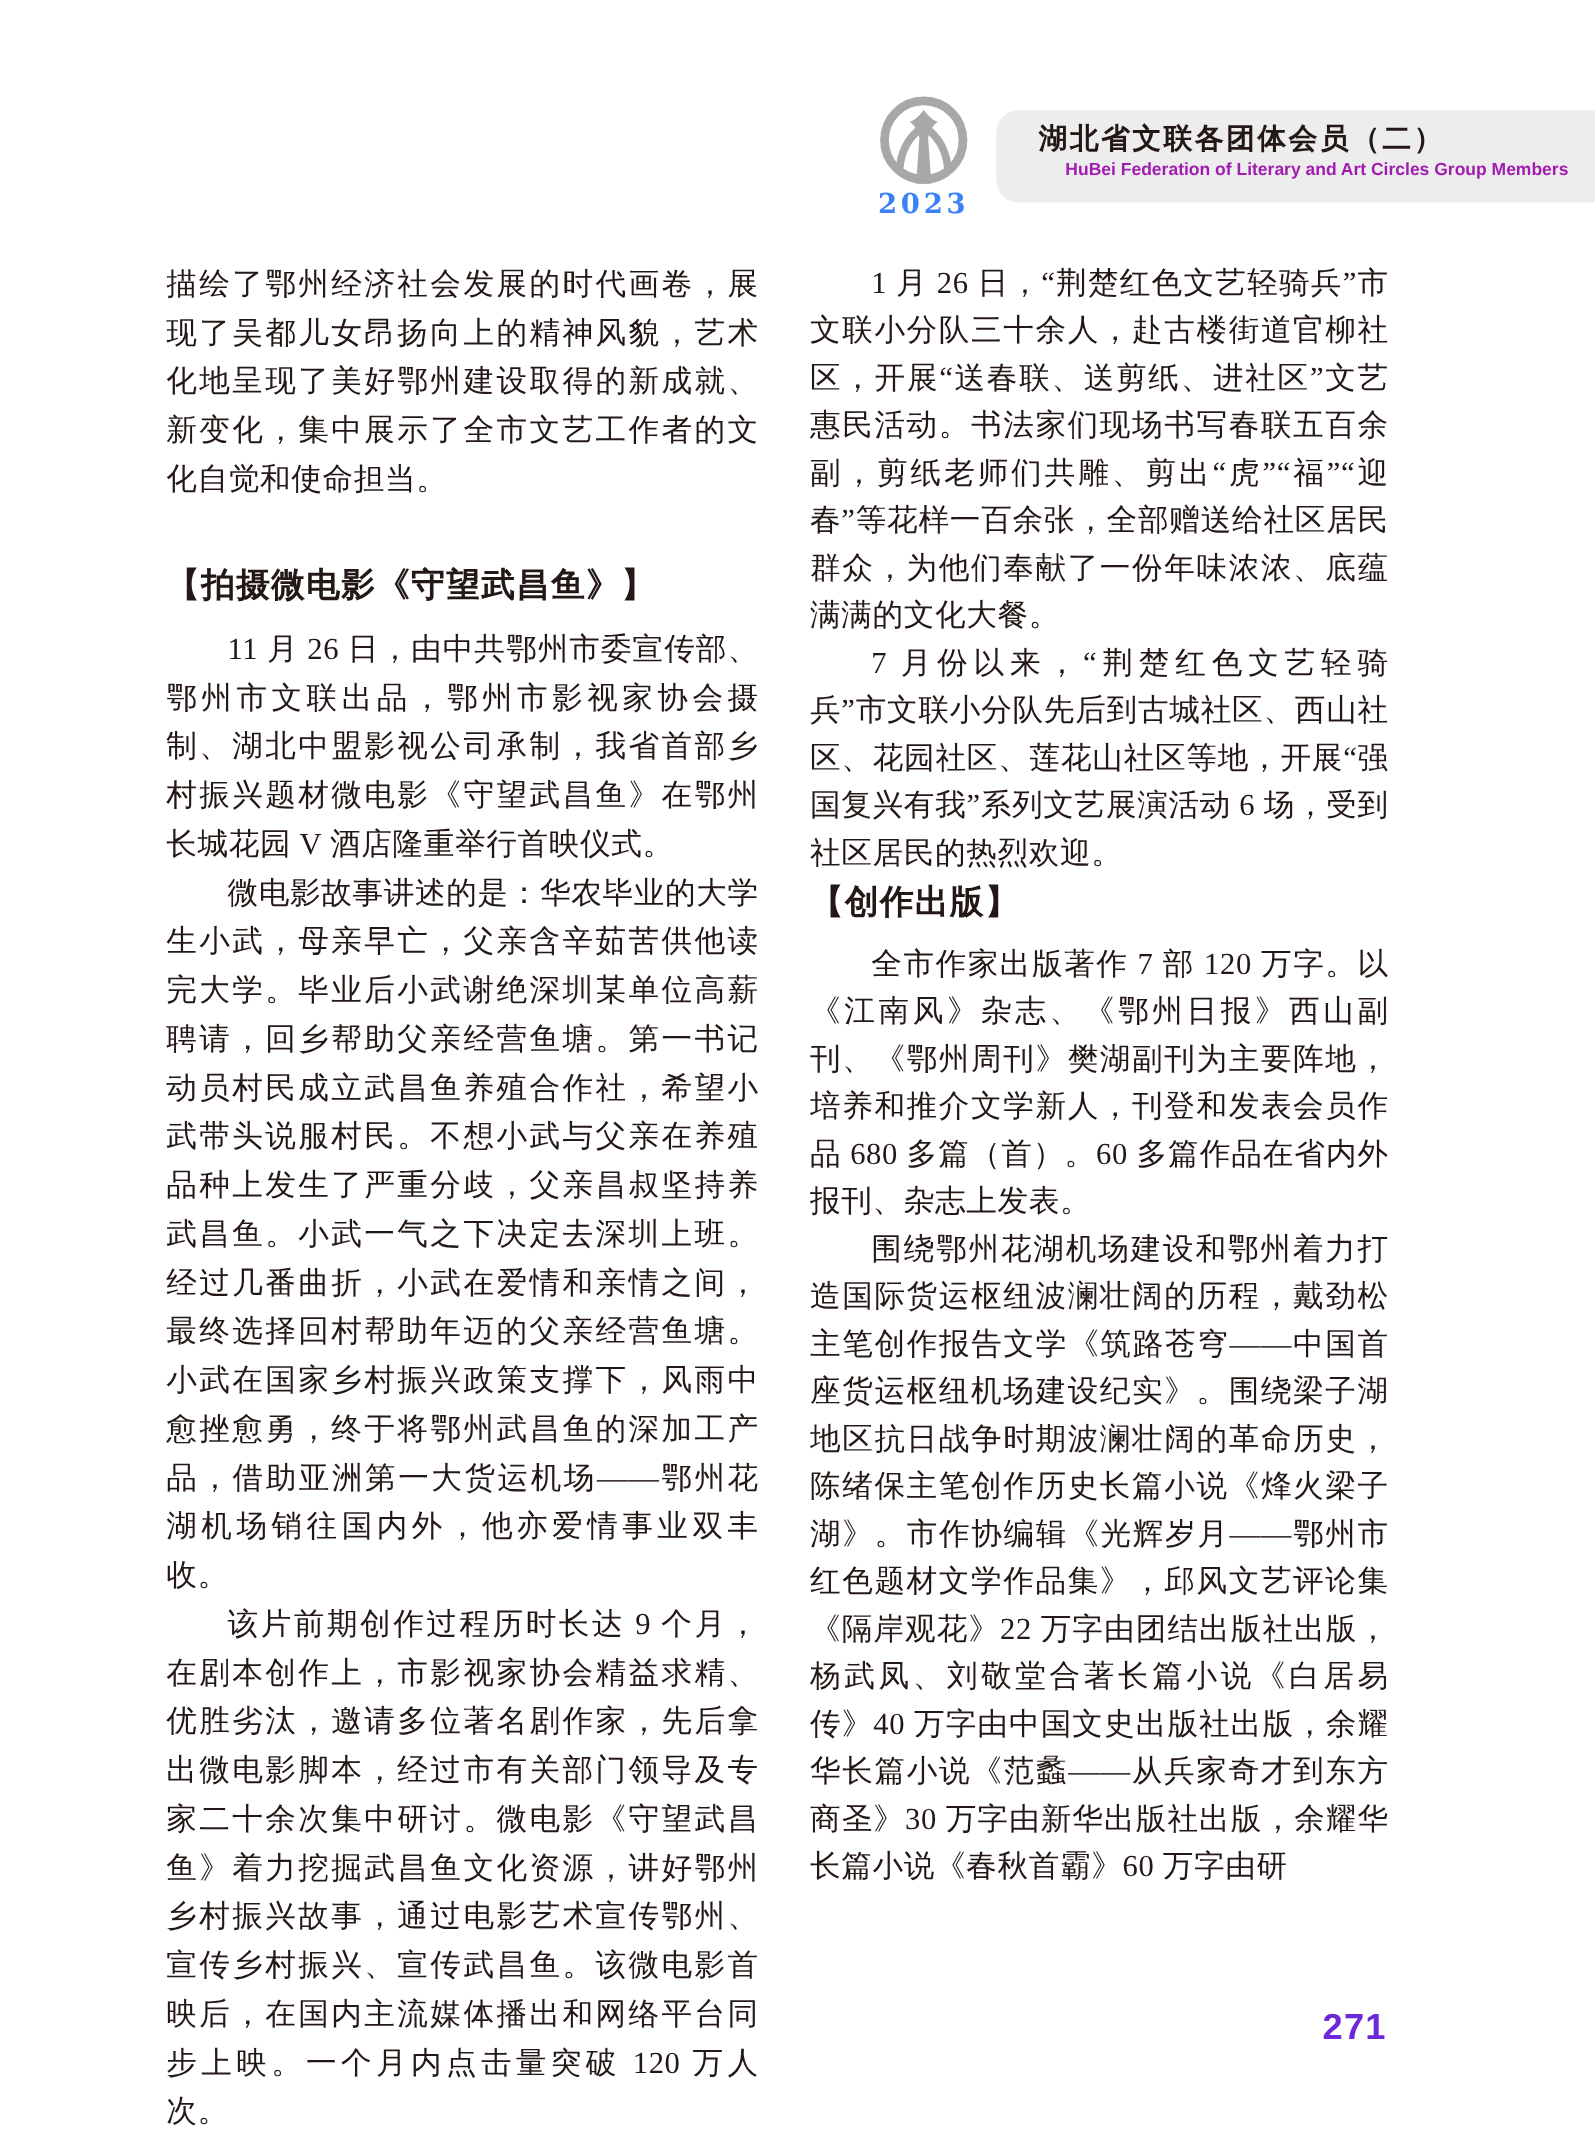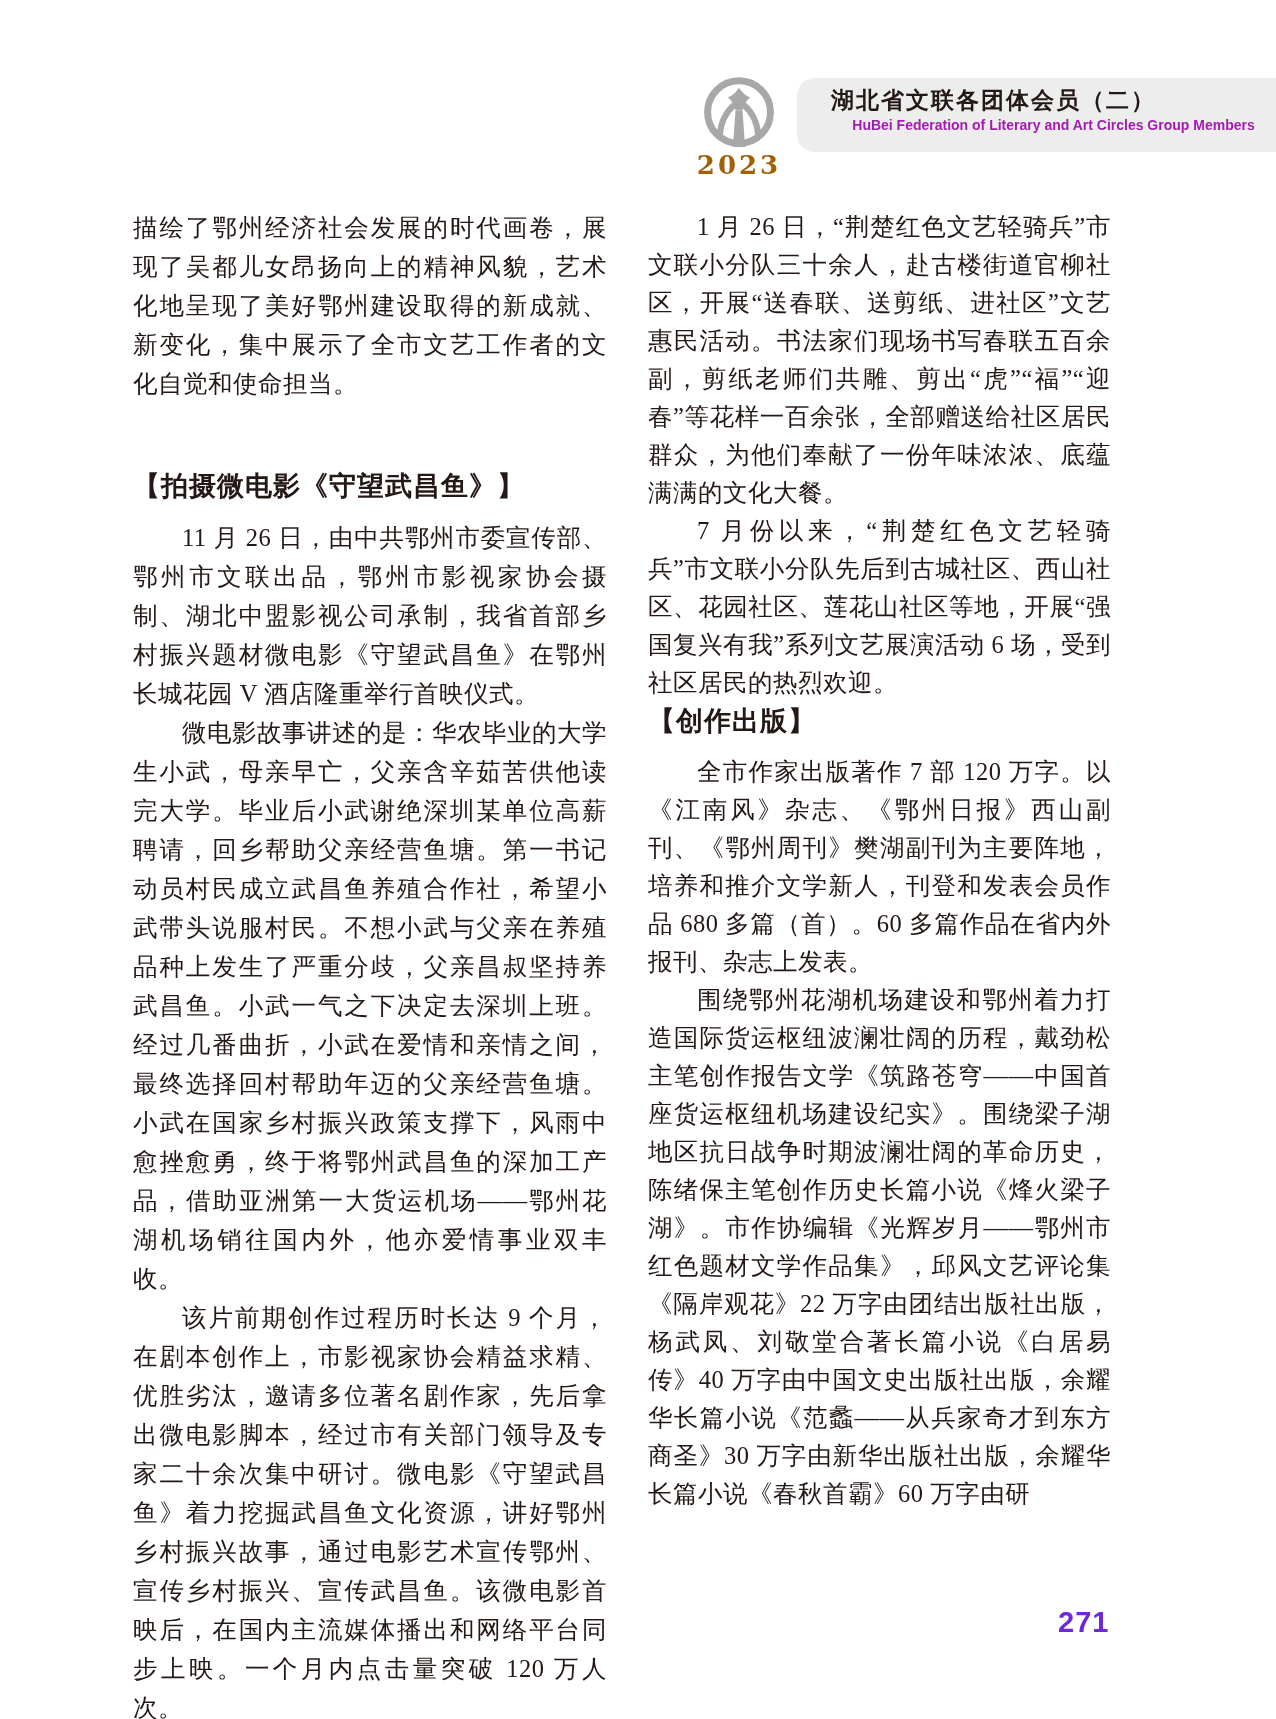--- a/index.html
+++ b/index.html
@@ -6,24 +6,24 @@
   body{
     width:1276px;height:1719px;position:relative;background:#ffffff;
     font-family:"Liberation Serif","DejaVu Serif",serif;color:#231815;
     overflow:hidden;
   }
   
   .logo-wrap{position:absolute;left:686px;top:72px;width:106px;text-align:center;}
   .logo-wrap svg{display:block;margin:0 auto;}
   .logo-year{
     font-family:"DejaVu Serif","Liberation Serif",serif;font-weight:bold;
-    font-size:26px;letter-spacing:3px;color:#a16207;margin-top:-4px;
+    font-size:22px;letter-spacing:3px;color:#3b82f6;margin-top:-4px;
   }
   .header-banner{
-    position:absolute;left:797px;top:78px;width:479px;height:74px;
+    position:absolute;left:797px;top:88px;width:479px;height:74px;
     background:#ededed;border-radius:18px 0 0 18px;
     box-sizing:border-box;padding:7px 0 0 34px;
   }
   .title-zh{
     font-family:"Liberation Sans","DejaVu Sans",sans-serif;font-weight:bold;
     font-size:23px;letter-spacing:2px;color:#231815;line-height:30px;
   }
   .title-en{
     font-family:"Liberation Sans","DejaVu Sans",sans-serif;font-weight:bold;
     font-size:14px;color:#a21caf;line-height:18px;margin-top:1px;text-align:center;
@@ -33,21 +33,21 @@
   .col-left{left:133px;width:474px;}
   .col-right{left:648px;width:463px;}
   .para{
     font-size:24.5px;line-height:39px;text-align:justify;
     text-indent:2em;margin:0;letter-spacing:0.5px;
   }
   .col-right .para{line-height:38px;}
   .no-indent{text-indent:0;}
   .h2{
     font-family:"Liberation Sans","DejaVu Sans",sans-serif;font-weight:bold;
-    font-size:27px;line-height:39px;margin:64px 0 12px 0;letter-spacing:1px;
+    font-size:27px;line-height:39px;margin:46px 0 12px 0;letter-spacing:1px;
   }
   .chapter{
     font-family:"Liberation Sans","DejaVu Sans",sans-serif;font-weight:bold;
     font-size:45px;text-align:center;letter-spacing:4px;
     margin:42px 0 24px 0;line-height:60px;
   }
   
   .page-number{
     position:absolute;left:1058px;top:1606px;
     font-family:"Liberation Sans","DejaVu Sans",sans-serif;font-weight:bold;

